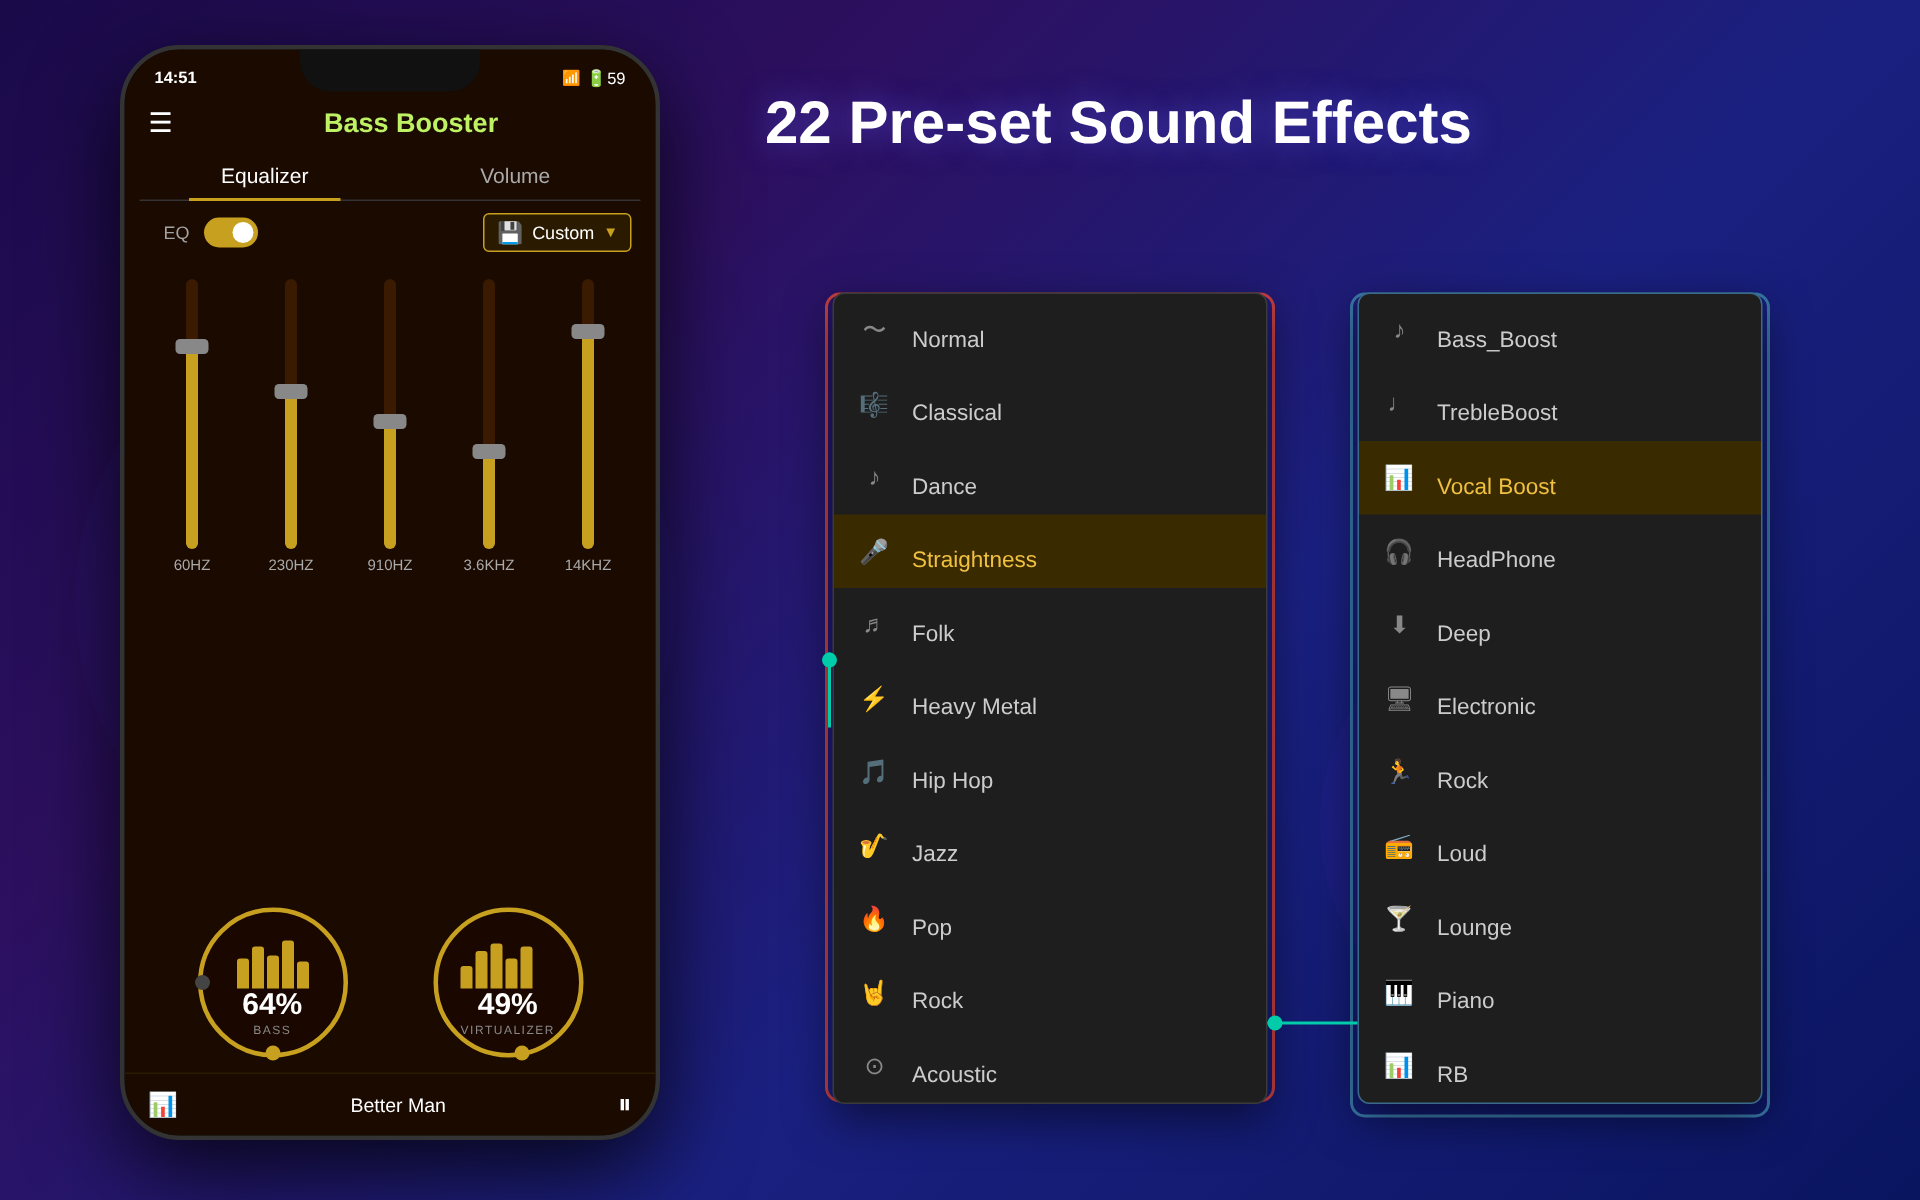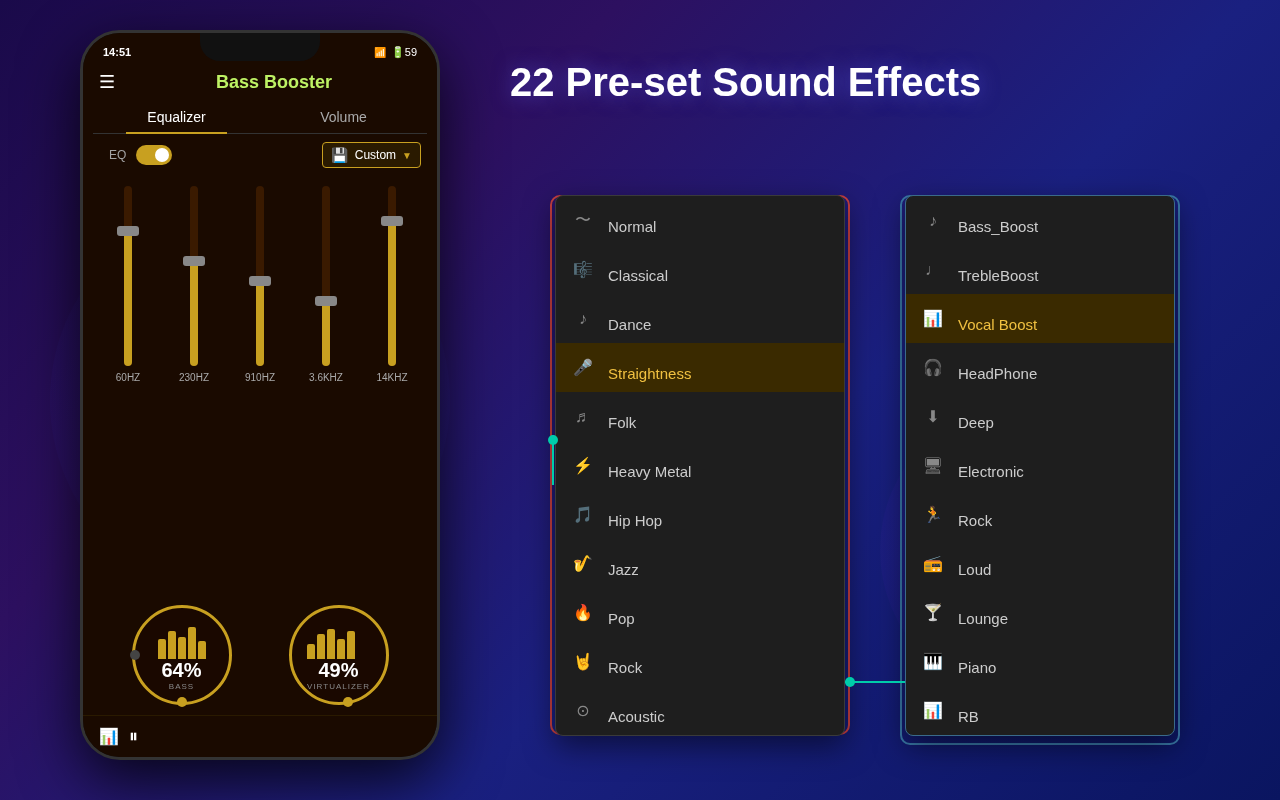--- a/index.html
+++ b/index.html
@@ -513,20 +513,21 @@
               <span class="knob-percent">49%</span>
               <span class="knob-sublabel">VIRTUALIZER</span>
             </div>
             <div class="knob-dot" style="bottom:-5px;left:60%;background:#c8a020;"></div>
           </div>
         </div>
       </div>
 
       <div class="bottom-bar">
         <span class="bottom-icon">📊</span>
+        <span class="song-title">Better Man</span>
         <span class="play-icon">⏸</span>
       </div>
 
     </div>
   </div>
 </div>
 
 <div class="left-panel-accent"></div>
 
 <div class="dropdown-left">

